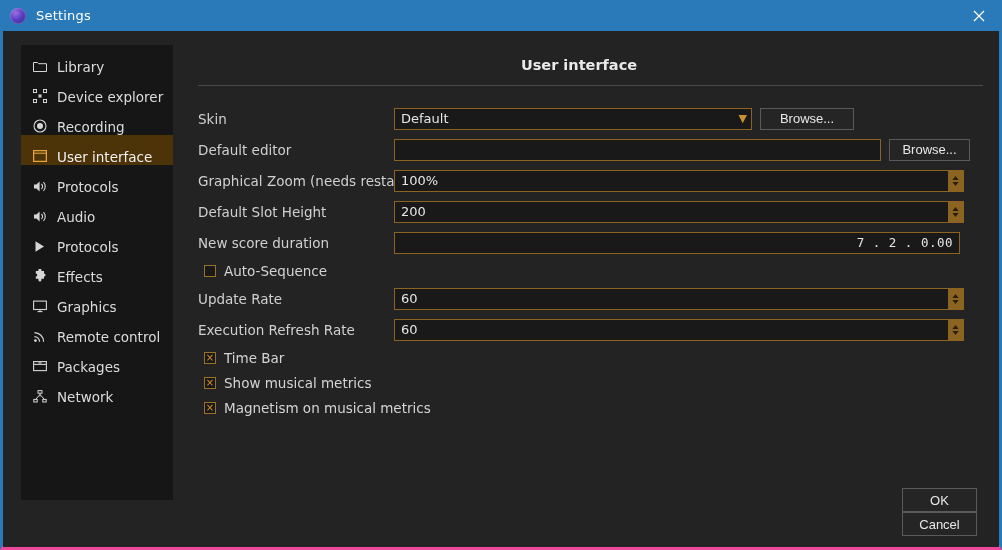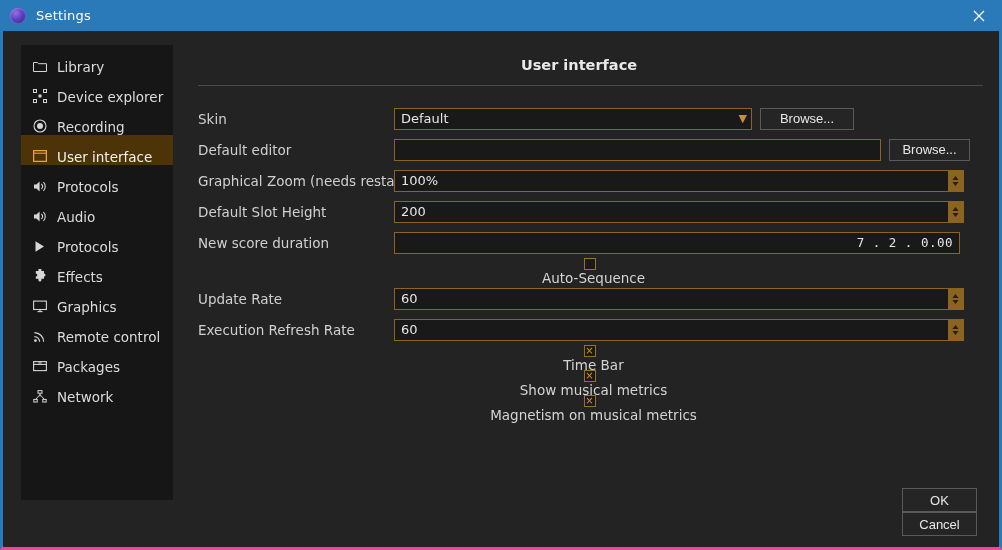--- a/index.html
+++ b/index.html
@@ -220,21 +220,20 @@
   .btn.browse-small { width: 94px; margin-left: 8px; }
   .btn.edit { width: 104px; margin-left: 8px; }
   .btn.browse-right { width: 81px; margin-left: 8px; }
 
   .check-row {
     display: flex;
     align-items: center;
     height: 25px;
     padding-left: 6px;
     cursor: pointer;
-    flex-direction: column;
   }
   .checkbox {
     box-sizing: border-box;
     width: 12px;
     height: 12px;
     border: 1px solid #9a7226;
     background: #191919;
     margin-right: 8px;
     flex: none;
     display: flex;

